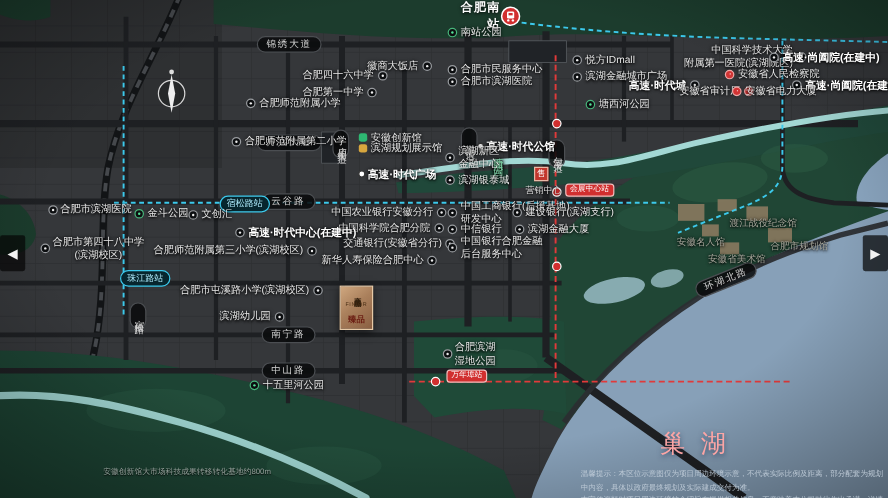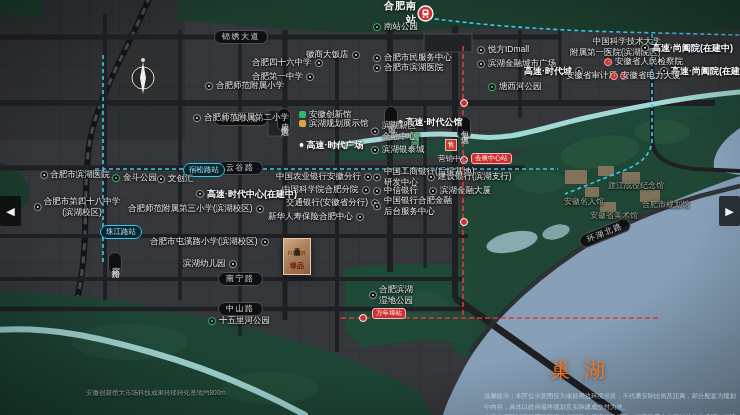--- a/index.html
+++ b/index.html
@@ -61,21 +61,21 @@
          border:1px solid #e8b9a8;color:#fff;font-size:7px;display:flex;align-items:center;
          justify-content:center;box-sizing:border-box;}
   .sales-cap{position:absolute;left:438px;top:154px;font-size:7.5px;color:#ddd;text-shadow:0 1px 2px #000;}
 
   
   .nav{position:absolute;top:196px;width:21px;height:30px;background:rgba(5,5,5,.72);
        display:flex;align-items:center;justify-content:center;color:#f2f2f2;font-size:11px;
        border-radius:2px;cursor:pointer;user-select:none;}
   .nav.prev{left:0;} .nav.next{left:719px;}
 
-  .lake-name{position:absolute;left:550px;top:356px;font-size:21px;color:#f97316;
+  .lake-name{position:absolute;left:550px;top:356px;font-size:21px;color:#fca5a5;
              letter-spacing:13px;text-shadow:0 1px 4px rgba(30,50,80,.7);}
   .note-left{position:absolute;left:86px;top:389px;font-size:6.5px;color:#94a19b;
              text-shadow:0 1px 1px #000;white-space:nowrap;}
   .disc{position:absolute;left:484px;top:391px;width:252px;font-size:6.3px;line-height:1.7;
         color:#c3cfdb;opacity:.9;}
 </style>
 </head>
 <body>
 
 <div id="stage">

